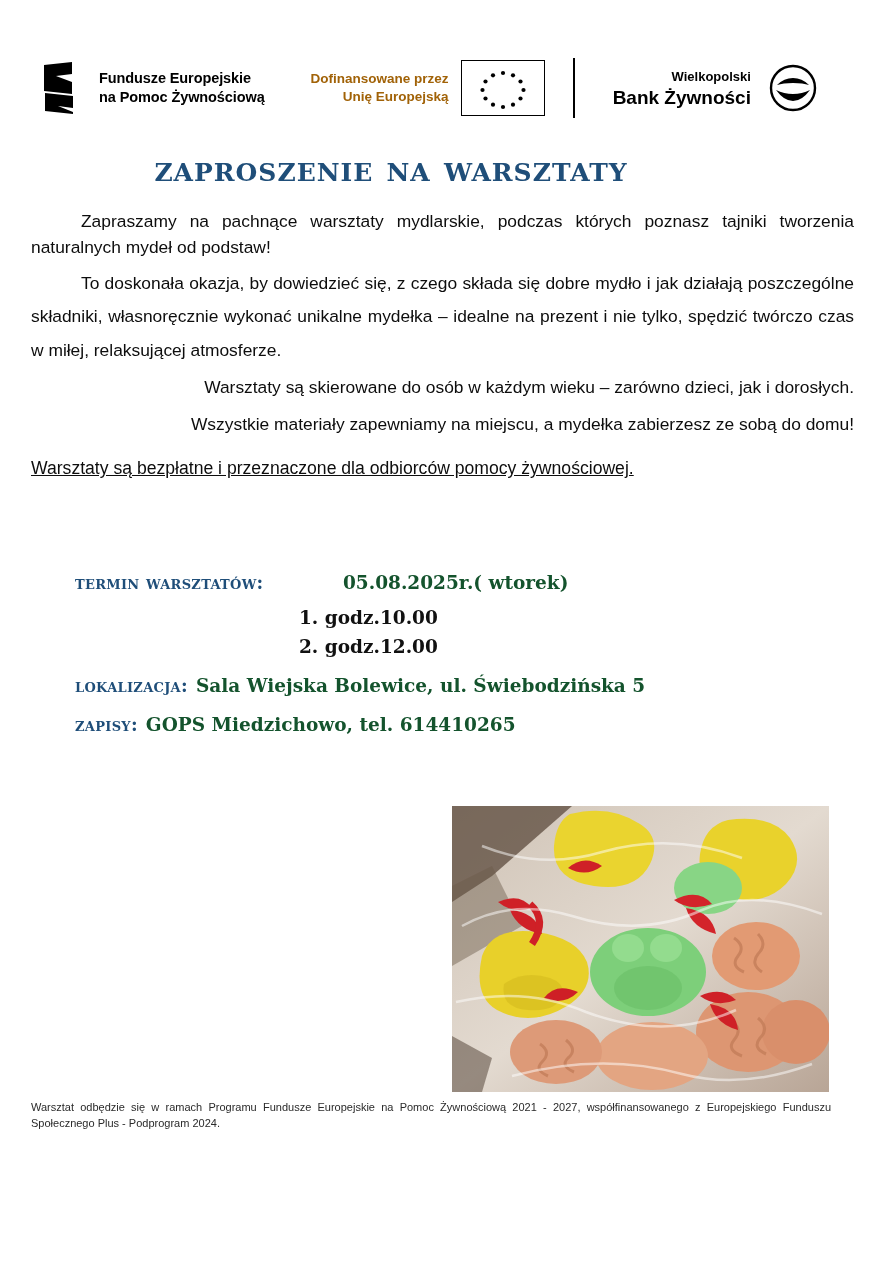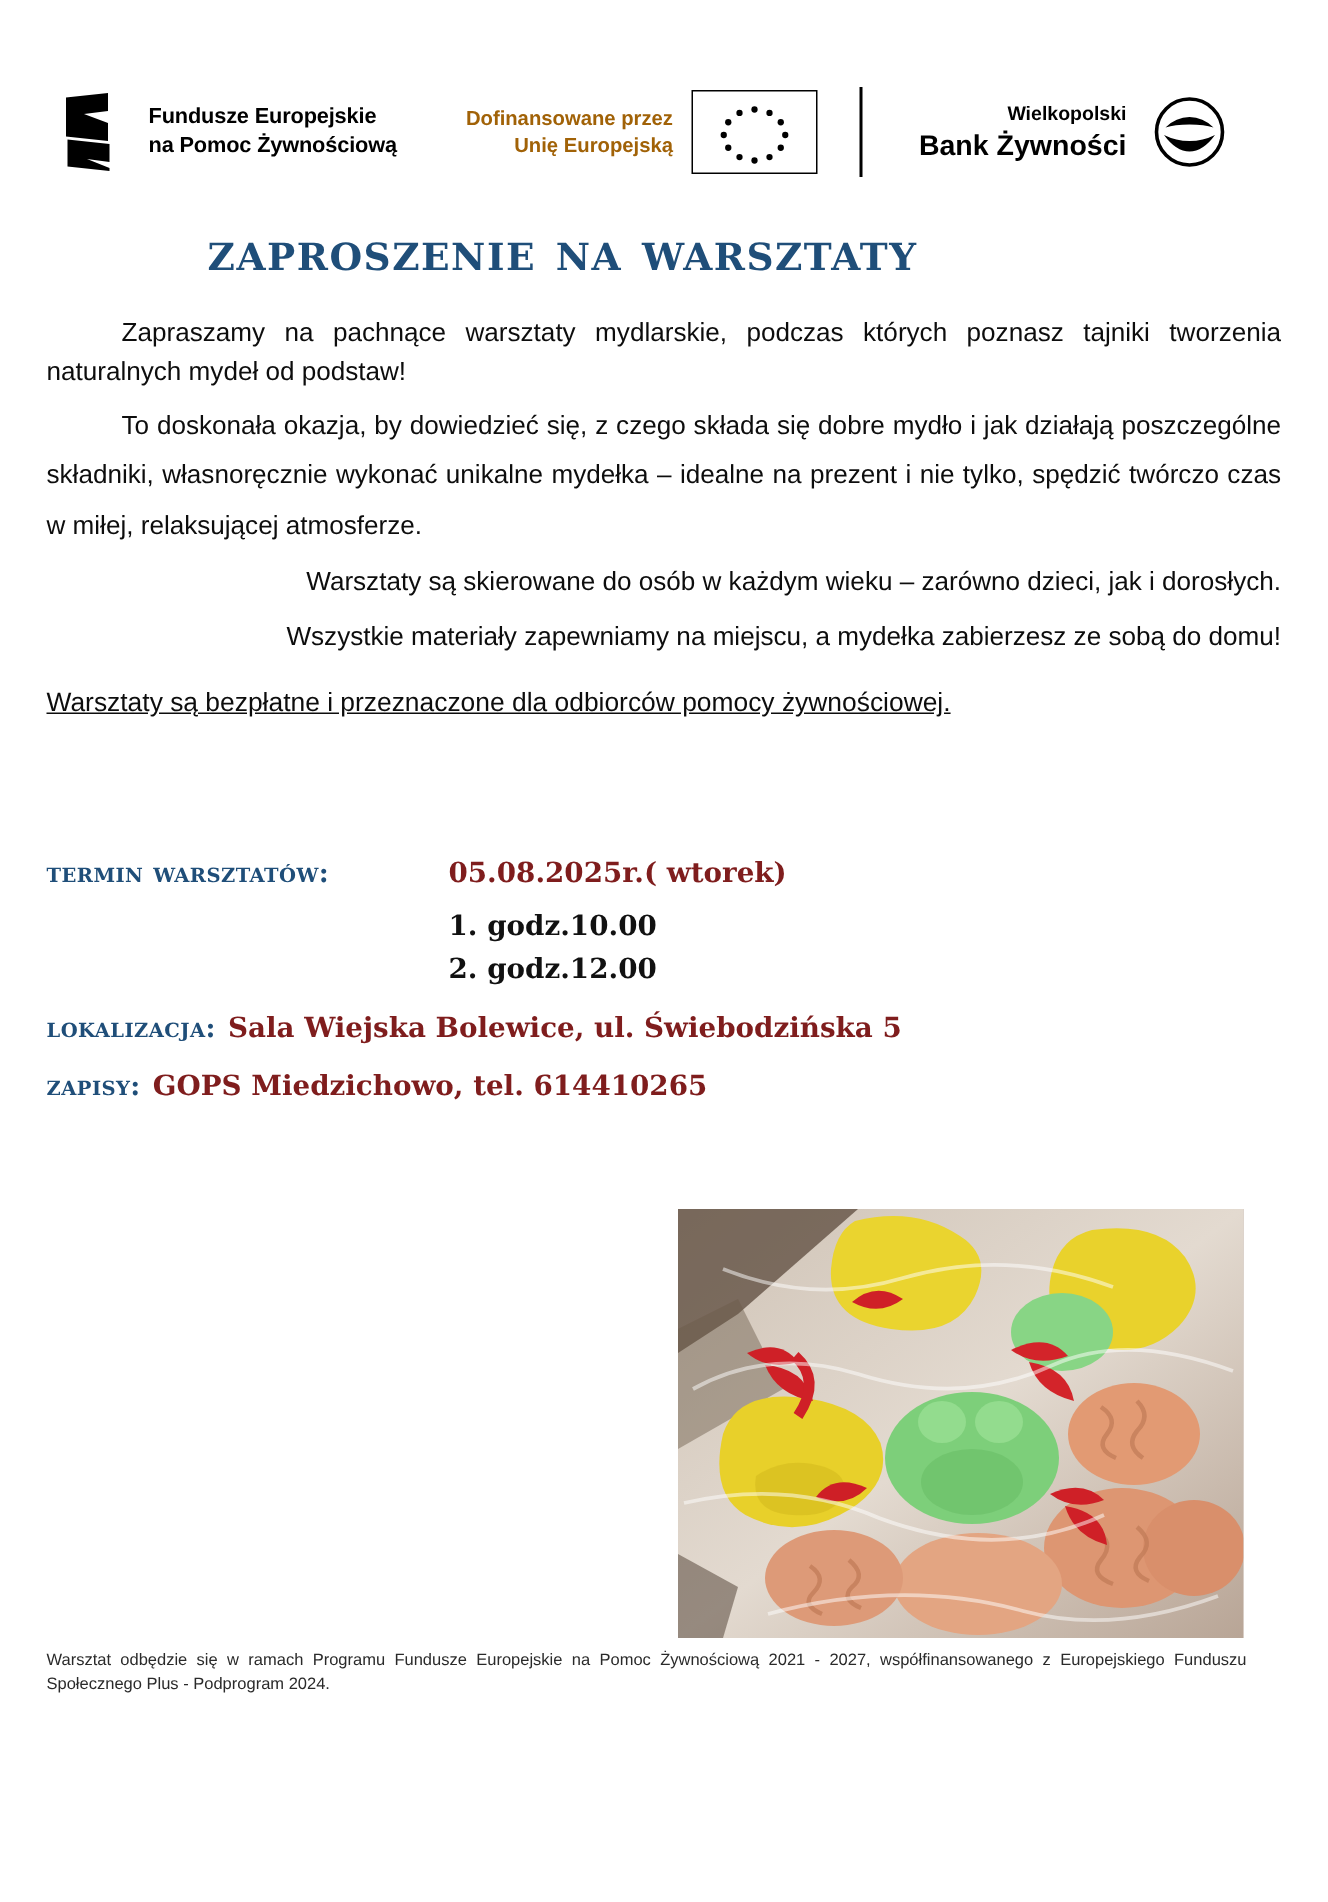--- a/index.html
+++ b/index.html
@@ -108,21 +108,21 @@
     color: #000;
     white-space: nowrap;
     margin-top: 1px;
   }
   .wbz-logo { width: 52px; height: 48px; }
 
   
   .doc-title {
     position: absolute;
     top: 148px;
-    left: 0;
+    left: 16px;
     width: 750px;
     text-align: center;
     font-family: "DejaVu Serif", serif;
     font-weight: bold;
     font-size: 35px;
     letter-spacing: 1px;
     color: #1F4E79;
     font-variant: small-caps;
     text-transform: lowercase;
   }
@@ -181,26 +181,27 @@
   }
   .label {
     font-family: "DejaVu Serif", serif;
     font-weight: bold;
     font-size: 18px;
     color: #1F4E79;
     font-variant: small-caps;
     text-transform: lowercase;
     letter-spacing: 0.3px;
     white-space: nowrap;
+    margin-left: 44px;
   }
   .value {
     font-family: "DejaVu Serif", serif;
     font-weight: bold;
     font-size: 18.5px;
-    color: #7f1d1d;
+    color: #14532d;
     white-space: nowrap;
   }
   .term-row { align-items: baseline; }
   .term-label { width: 268px; }
   .term-times {
     margin-left: 268px;
     font-family: "DejaVu Serif", serif;
     font-weight: bold;
     font-size: 18.5px;
     color: #111;

